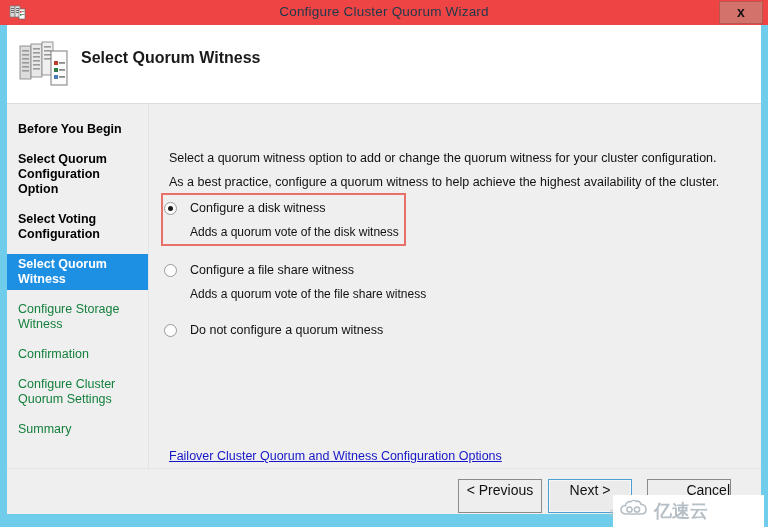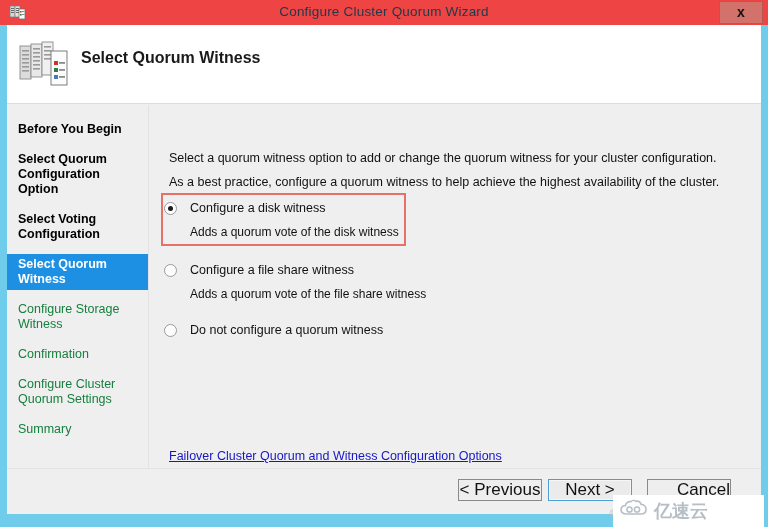--- a/index.html
+++ b/index.html
@@ -207,26 +207,26 @@
     left: 0; bottom: 0;
     width: 754px;
     height: 46px;
     background: #efefef;
     border-top: 1px solid #e3e3e3;
     box-sizing: border-box;
   }
   .btn {
     position: absolute;
     top: 10px;
-    height: 22px;
+    height: 34px;
     background: #eeeeee;
     border: 1px solid #8a8a8a;
     box-sizing: border-box;
     font-family: "Liberation Sans", sans-serif;
-    font-size: 17px;
+    font-size: 14px;
     color: #111111;
     text-align: center;
     line-height: 20px;
     cursor: pointer;
   }
   #btn-previous { left: 451px; width: 84px; }
   #btn-next {
     left: 541px; width: 84px;
     border: 1px solid #4a9fd4;
     background: #ebebeb;

